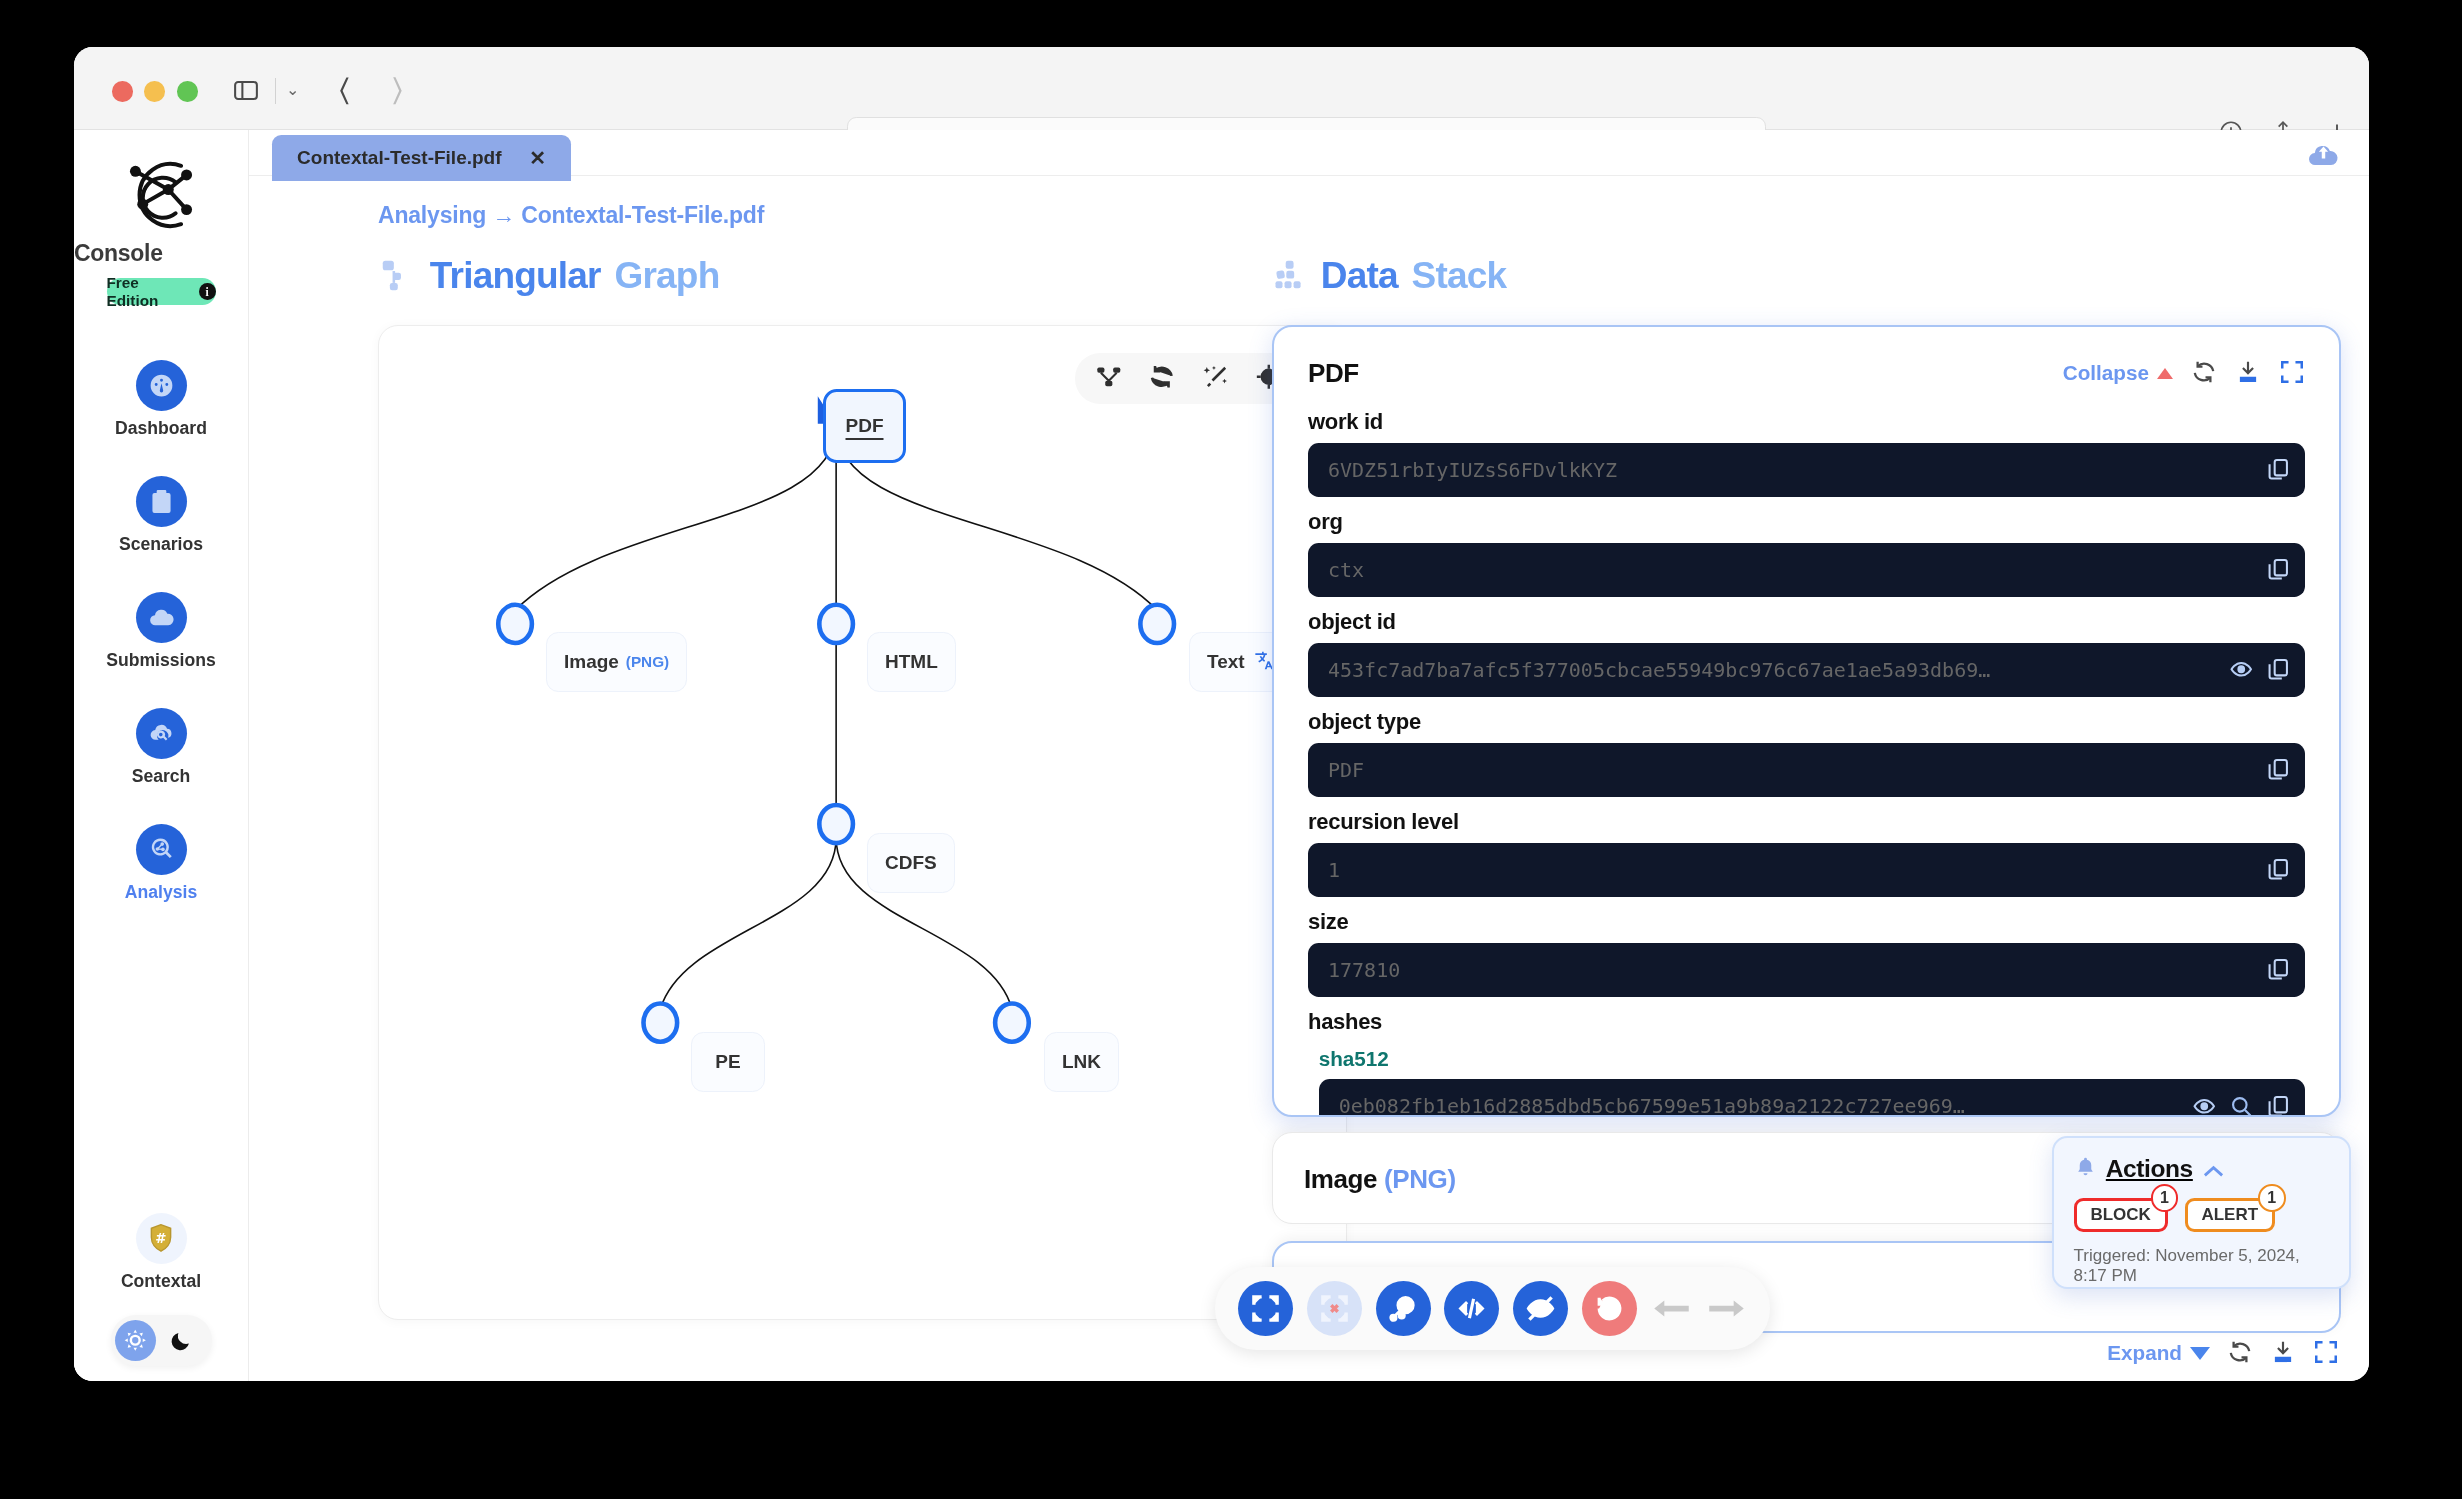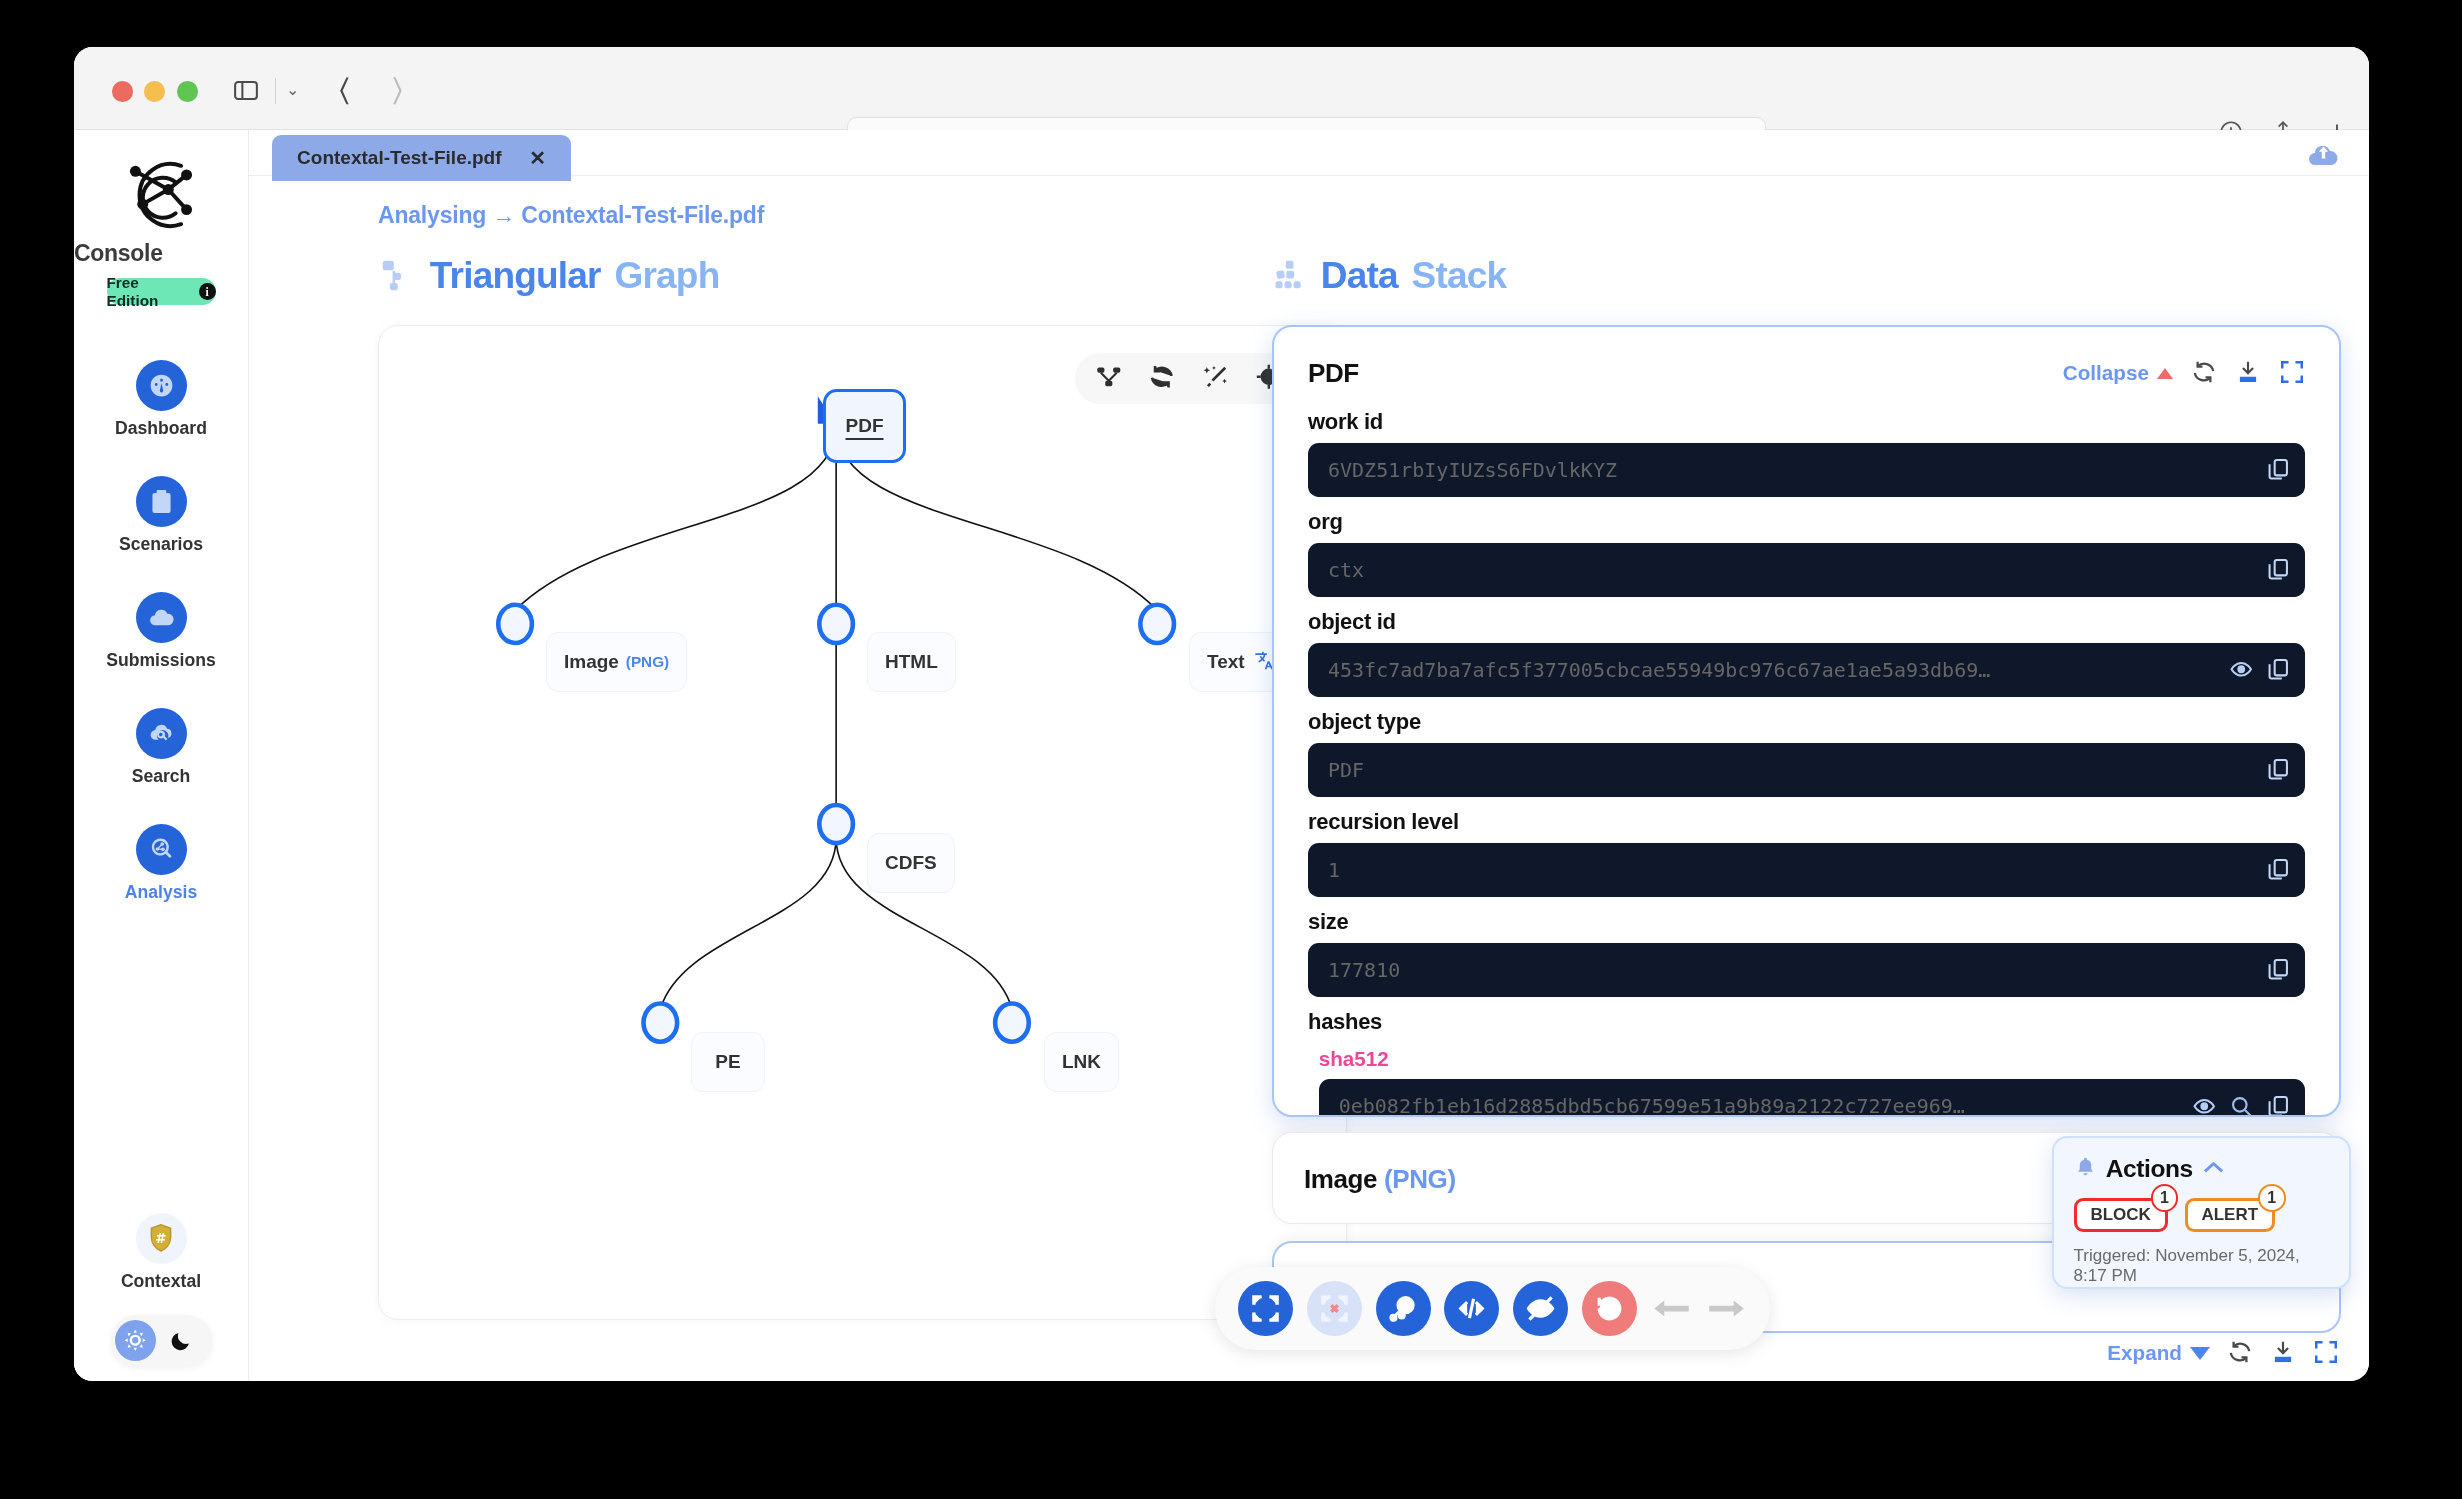--- a/index.html
+++ b/index.html
@@ -225,21 +225,21 @@
     margin-top: 7.7px; height: 54px;
     background: #0f172a; border-radius: 10.7px;
     display: flex; align-items: center; padding: 0 15.3px 0 20px; gap: 12.3px;
   }
   .field-value {
     flex: 1; font-family: "DejaVu Sans Mono", monospace;
     font-size: 20px; color: #666;
     white-space: nowrap; overflow: hidden; text-overflow: ellipsis;
   }
   .fi { width: 24.5px; height: 24.5px; flex: 0 0 24.5px; }
-  .hash-key { margin-top: 12.3px; margin-left: 10.7px; font-size: 20.7px; font-weight: 700; color: #ec4899; }
+  .hash-key { margin-top: 12.3px; margin-left: 10.7px; font-size: 20.7px; font-weight: 700; color: #0f766e; }
   .hash-key + .field-box { margin-left: 10.7px; }
 
   #card-image, #card-html {
     border: 0.8px solid #e9e9e9;
     box-shadow: 0 -3.1px 13.8px rgba(0,0,0,.05);
     padding: 23px 34px;
   }
   #card-image { margin-top: 15.3px; height: 92px; padding-left: 31px; }
   #card-html {
     margin-top: 17px; height: 92px;
@@ -253,21 +253,21 @@
 
   
   #actions-popup {
     position: absolute; right: 18.4px; bottom: 44px;
     width: 299px; height: 153px;
     background: #f2f6fe; border: 2.3px solid #cfe0fb; border-radius: 15.3px;
     padding: 17px 20px;
     box-shadow: 0 7.7px 23px rgba(60,100,200,.18);
     z-index: 40;
   }
-  #actions-head { display: flex; align-items: center; gap: 9.2px; }
+  #actions-head { display: flex; align-items: flex-end; gap: 9.2px; text-decoration: underline; }
   #actions-title { font-size: 24.5px; font-weight: 700; color: #111; letter-spacing: -0.4px; }
   #actions-chevron svg { width: 23px; height: 17px; fill:none; stroke:#6c97f0; stroke-width:3; }
   #actions-badges { display: flex; gap: 17px; margin-top: 9.2px; padding-top: 6.1px; }
   .act-badge { position: relative; }
   .act-pill {
     height: 34px; padding: 0 13.8px; border-radius: 9.2px;
     background: #fff; display: flex; align-items: center;
     font-size: 17px; font-weight: 700; color: #333;
   }
   .act-pill.block { border: 3.1px solid #ef2b2b; }

